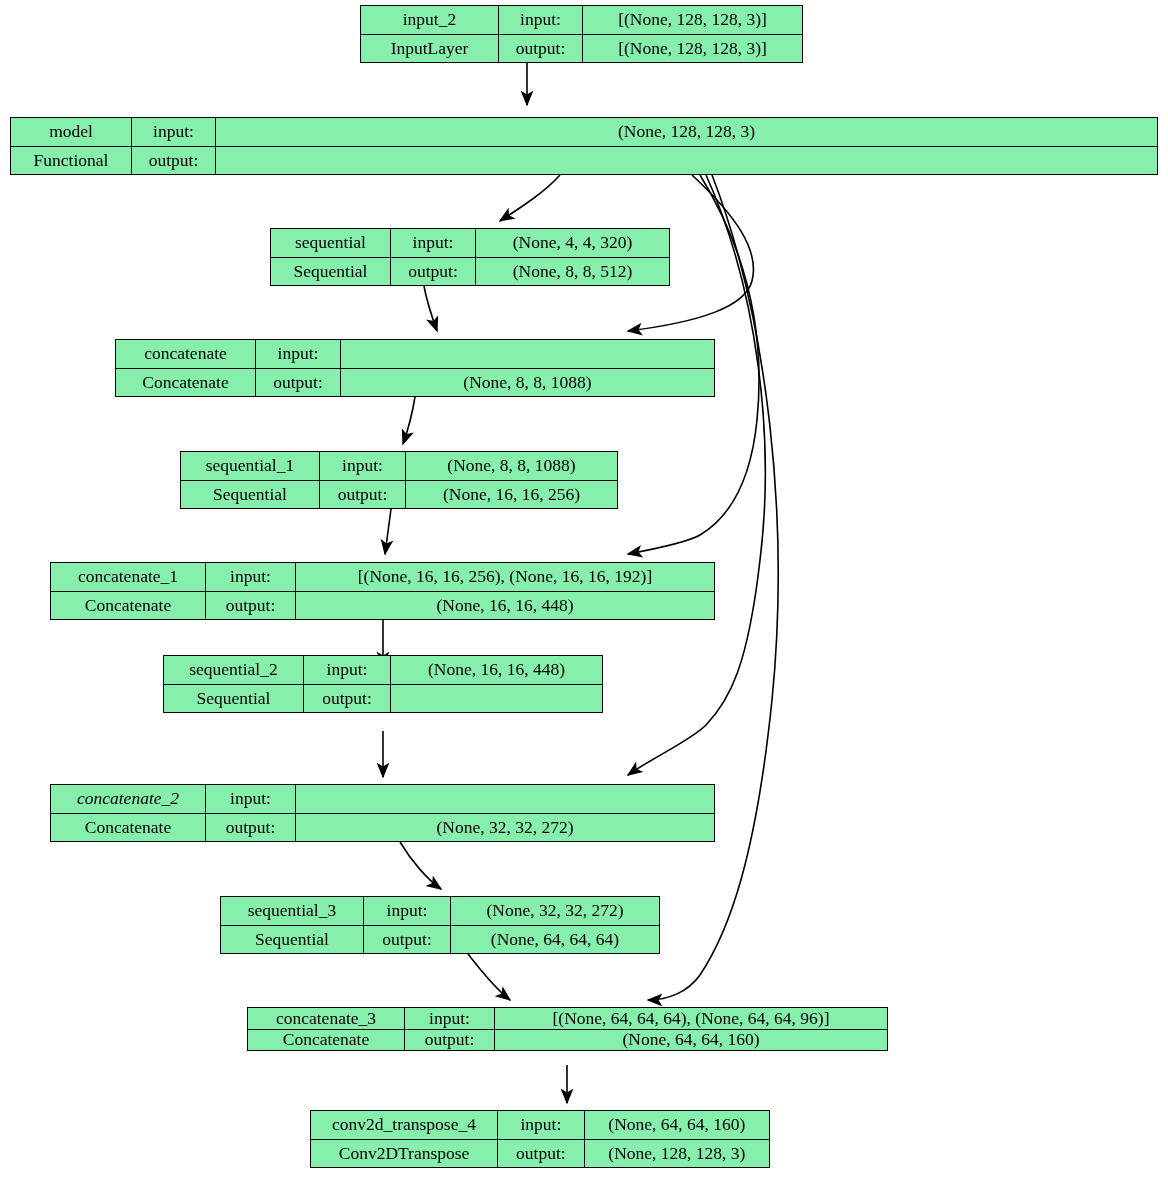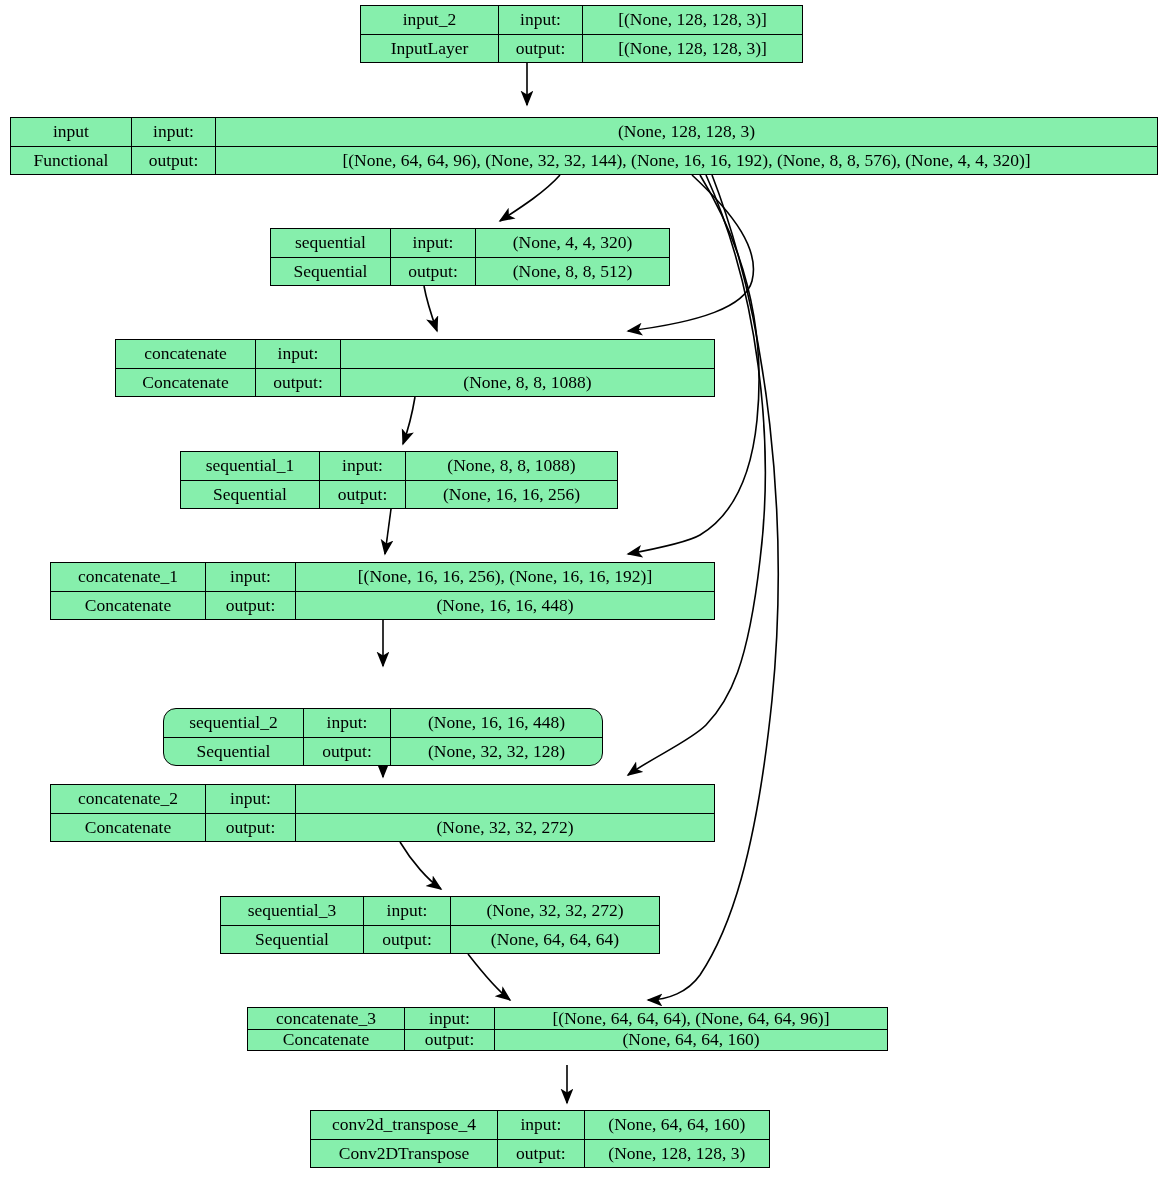--- a/index.html
+++ b/index.html
@@ -97,28 +97,27 @@
           <div class="cell c-shape" style="width: 219px;">[(None, 128, 128, 3)]</div>
         </div>
         <div class="node-row row-bottom">
           <div class="cell c-name" style="width: 138px;">InputLayer</div>
           <div class="cell c-io" style="width: 84px;">output:</div>
           <div class="cell c-shape" style="width: 219px;">[(None, 128, 128, 3)]</div>
         </div>
       </div>
       <div class="node" style="left: 10px; top: 117px; width: 1148px; height: 58px;">
         <div class="node-row row-top">
-          <div class="cell c-name" style="width: 121px;">input</div>
+          <div class="cell c-name" style="width: 121px;">model</div>
           <div class="cell c-io" style="width: 84px;">input:</div>
           <div class="cell c-shape" style="width: 941px;">(None, 128, 128, 3)</div>
         </div>
         <div class="node-row row-bottom">
           <div class="cell c-name" style="width: 121px;">Functional</div>
           <div class="cell c-io" style="width: 84px;">output:</div>
-          <div class="cell c-shape" style="width: 941px;">[(None, 64, 64, 96), (None, 32, 32, 144), (None, 16, 16, 192), (None, 8, 8, 576), (None, 4, 4, 320)]</div>
         </div>
       </div>
       <div class="node" style="left: 270px; top: 228px; width: 400px; height: 58px;">
         <div class="node-row row-top">
           <div class="cell c-name" style="width: 120px;">sequential</div>
           <div class="cell c-io" style="width: 85px;">input:</div>
           <div class="cell c-shape" style="width: 193px;">(None, 4, 4, 320)</div>
         </div>
         <div class="node-row row-bottom">
           <div class="cell c-name" style="width: 120px;">Sequential</div>
@@ -154,35 +153,34 @@
           <div class="cell c-name" style="width: 155px;">concatenate_1</div>
           <div class="cell c-io" style="width: 90px;">input:</div>
           <div class="cell c-shape" style="width: 418px;">[(None, 16, 16, 256), (None, 16, 16, 192)]</div>
         </div>
         <div class="node-row row-bottom">
           <div class="cell c-name" style="width: 155px;">Concatenate</div>
           <div class="cell c-io" style="width: 90px;">output:</div>
           <div class="cell c-shape c-span" style="width: 418px;">(None, 16, 16, 448)</div>
         </div>
       </div>
-      <div class="node" style="left: 163px; top: 708px; width: 440px; height: 58px; border-radius: 13px;">
+      <div class="node" style="left: 163px; top: 655px; width: 440px; height: 58px;">
         <div class="node-row row-top">
           <div class="cell c-name" style="width: 140px;">sequential_2</div>
           <div class="cell c-io" style="width: 87px;">input:</div>
           <div class="cell c-shape" style="width: 211px;">(None, 16, 16, 448)</div>
         </div>
         <div class="node-row row-bottom">
           <div class="cell c-name" style="width: 140px;">Sequential</div>
           <div class="cell c-io" style="width: 87px;">output:</div>
-          <div class="cell c-shape" style="width: 211px;">(None, 32, 32, 128)</div>
         </div>
       </div>
       <div class="node" style="left: 50px; top: 784px; width: 665px; height: 58px;">
         <div class="node-row row-top">
-          <div class="cell c-name" style="width: 155px;">concatenate_2</div>
+          <div class="cell c-name" style="width: 155px; font-style: italic;">concatenate_2</div>
           <div class="cell c-io" style="width: 90px;">input:</div>
         </div>
         <div class="node-row row-bottom">
           <div class="cell c-name" style="width: 155px;">Concatenate</div>
           <div class="cell c-io" style="width: 90px;">output:</div>
           <div class="cell c-shape c-span" style="width: 418px;">(None, 32, 32, 272)</div>
         </div>
       </div>
       <div class="node" style="left: 220px; top: 896px; width: 440px; height: 58px;">
         <div class="node-row row-top">

